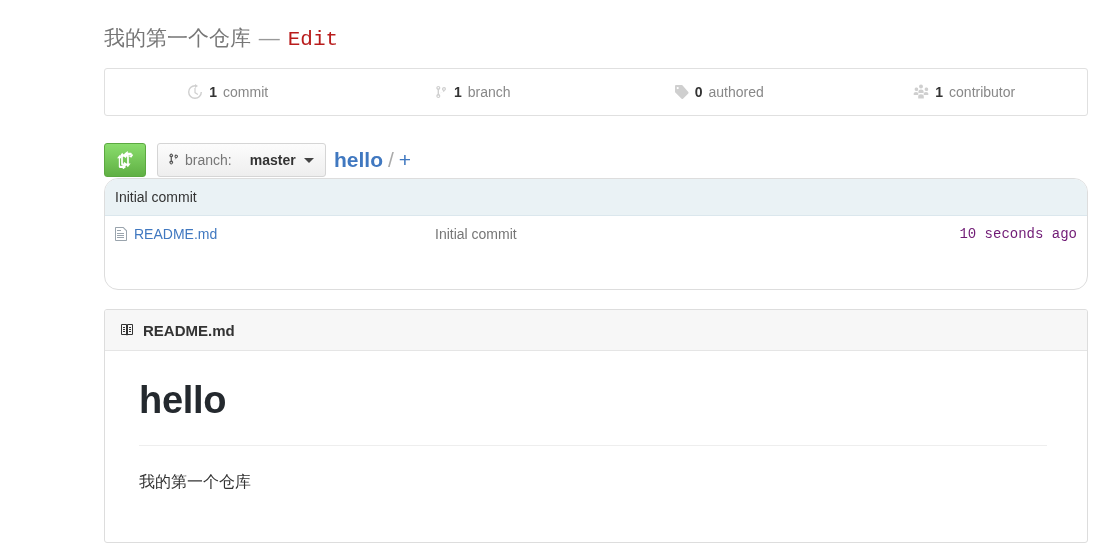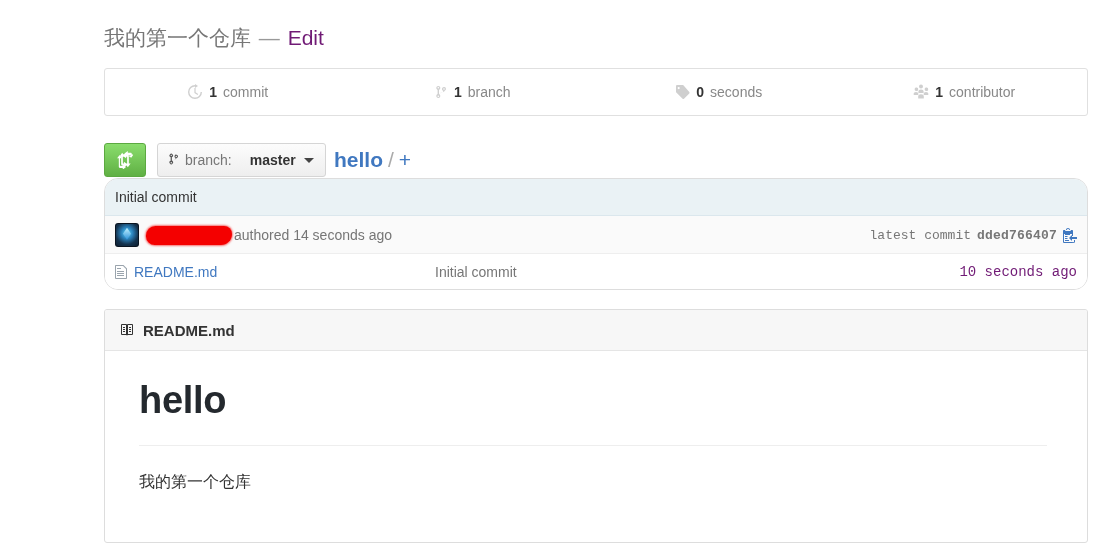--- a/index.html
+++ b/index.html
@@ -15,21 +15,21 @@
   .page { position: relative; width: 1111px; height: 550px; }
 
   
   .repo-title {
     position: absolute; left: 104px; top: 24px;
     font-size: 21px; line-height: 28px;
     color: #777777; font-weight: 400;
     white-space: nowrap;
   }
   .repo-title .sep { color: #999; padding: 0 2px; }
-  .repo-title .edit { color: #701a75; }
+  .repo-title .edit { color: #b91c1c; font-family: Liberation Mono, monospace; }
 
   
   .numbers-bar {
     position: absolute; left: 104px; top: 68px;
     width: 984px; height: 48px;
     border: 1px solid #e0e0e0; border-radius: 3px;
     background: #fff;
     display: flex;
   }
   .num-item {
@@ -223,21 +223,21 @@
       <span class="lbl">branch</span>
     </div>
 
     <div class="num-item">
       <span class="num-icon">
         <svg width="15" height="16" viewBox="0 0 15 16">
             <path fill="#cfcfcf" d="M7.7 1H2a1 1 0 0 0-1 1v5.7c0 .3.1.5.3.7l6.3 6.3c.4.4 1 .4 1.4 0l5.3-5.3c.4-.4.4-1 0-1.4L8.4 1.3A1 1 0 0 0 7.7 1zm-4 4.2a1.1 1.1 0 1 1 0-2.2 1.1 1.1 0 0 1 0 2.2z"></path>
           </svg>
       </span>
       <span class="num">0</span>
-      <span class="lbl">seconds</span>
+      <span class="lbl">authored</span>
     </div>
 
     <div class="num-item">
       <span class="num-icon">
         <svg width="16" height="16" viewBox="0 0 16 16">
             <path fill="#cfcfcf" d="M8 4.5a2 2 0 1 0 0-4 2 2 0 0 0 0 4zm0 1c-1.6 0-2.6.9-2.6 2V9h5.2V7.5c0-1.1-1-2-2.6-2zM3 7a1.8 1.8 0 1 0 0-3.5A1.8 1.8 0 0 0 3 7zm0 .9c-1.4 0-2.3.8-2.3 1.8V11h4.6V9.7c0-1-.9-1.8-2.3-1.8zM13 7a1.8 1.8 0 1 0 0-3.5A1.8 1.8 0 0 0 13 7zm0 .9c-1.4 0-2.3.8-2.3 1.8V11h4.6V9.7c0-1-.9-1.8-2.3-1.8zM8 10.2c-1.7 0-2.8.9-2.8 2v2.3h5.6v-2.3c0-1.1-1.1-2-2.8-2z"></path>
           </svg>
       </span>
       <span class="num">1</span>
       <span class="lbl">contributor</span>
@@ -280,34 +280,20 @@
       </span>
     </div>
   </div>
 
   <div class="files-box">
 
     <div class="commit-title-row">
       <span>Initial commit</span>
     </div>
 
-    <div class="commit-meta-row">
-      <span class="avatar"></span>
-      <span class="author-redacted"></span>
-      <span class="authored">authored 14 seconds ago</span>
-      <span class="latest-commit">
-        <span>latest commit</span>
-        <span class="sha">dded766407</span>
-        <span class="copy-icon">
-          <svg width="14" height="16" viewBox="0 0 14 16">
-              <path fill="#4078c0" d="M2 13h4v1H2v-1zm5-6H2v1h5V7zm2 3V8l-3 3 3 3v-2h5v-2H9zM4.5 9H2v1h2.5V9zM2 12h2.5v-1H2v1zm9 1h1v2c0 .3-.2.5-.4.6l-.1.1-3 .3H1a1 1 0 0 1-1-1V4c0-.6.4-1 1-1h2c0-1.1.9-2 2-2s2 .9 2 2h2c.6 0 1 .4 1 1v5h-1V5H9v2H1V5H1v10h10v-2zM2 4h6a1 1 0 0 0-1-1H6c0-.6-.4-1-1-1s-1 .4-1 1H3a1 1 0 0 0-1 1z"></path>
-            </svg>
-        </span>
-      </span>
-    </div>
 
     <div class="file-row">
       <span class="file-icon">
         <svg width="12" height="16" viewBox="0 0 12 16">
             <path fill="#9aa4ad" d="M6 5H2V4h4v1zM2 8h7V7H2v1zm0 2h7V9H2v1zm0 2h7v-1H2v1zm10-7.5V14c0 .6-.4 1-1 1H1a1 1 0 0 1-1-1V2c0-.6.4-1 1-1h7.5L12 4.5zM11 5L8 2H1v12h10V5z"></path>
           </svg>
       </span>
       <span class="file-name">README.md</span>
       <span class="file-msg">Initial commit</span>
       <span class="file-age">10 seconds ago</span>

